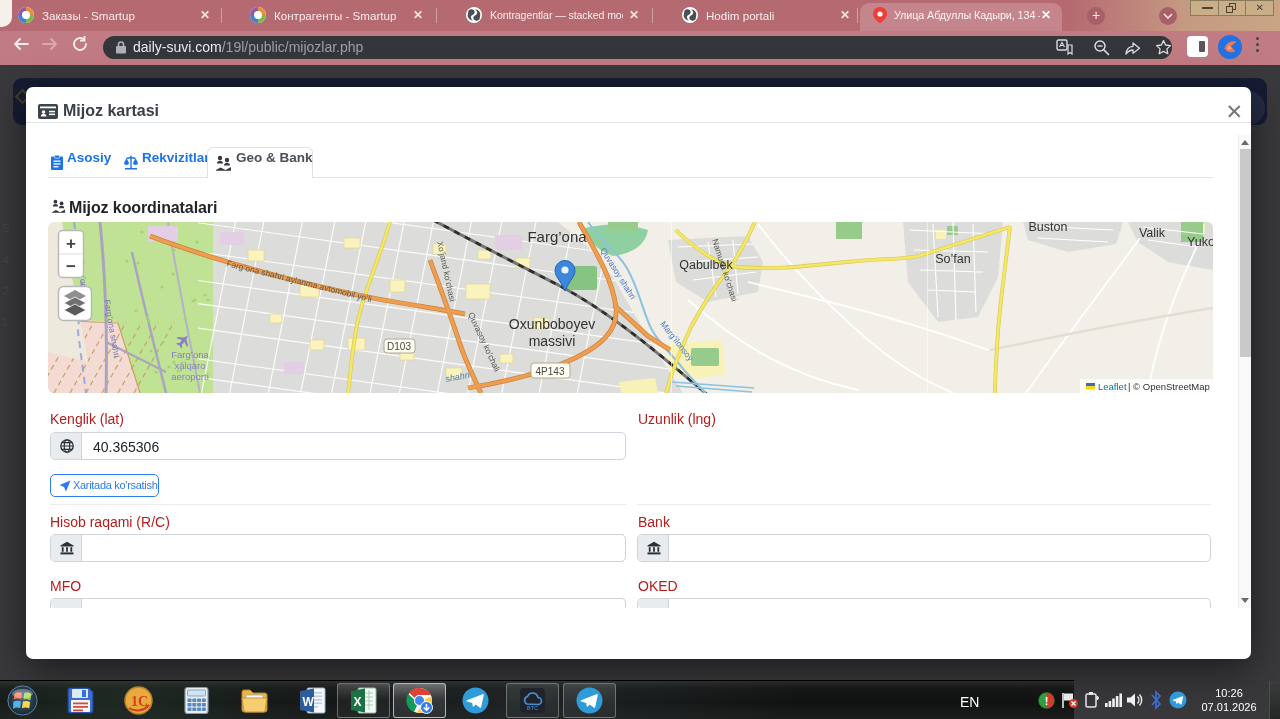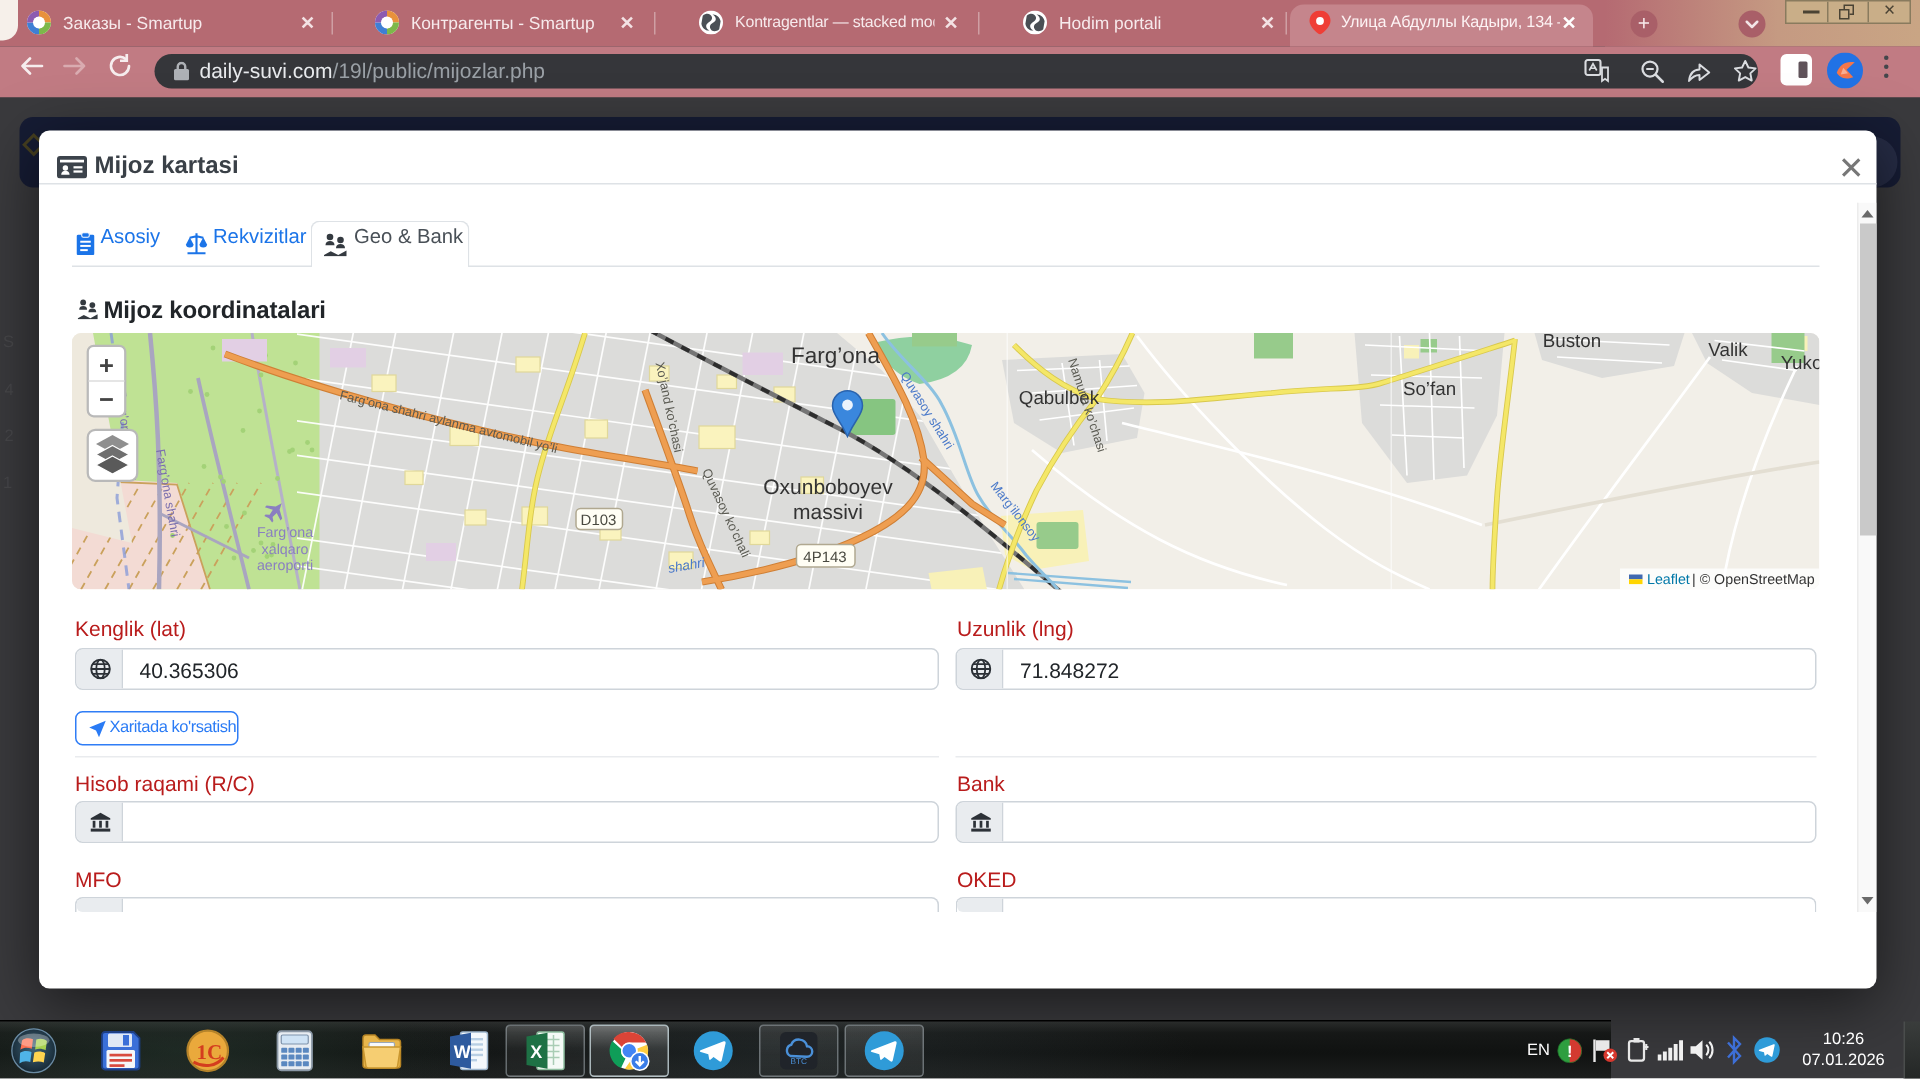--- a/index.html
+++ b/index.html
@@ -26,21 +26,21 @@
 #navybar { position:absolute; left:13px; top:13px; width:1254px; height:47px; background:#161c34; border-radius:9px; }
 .ghost { position:absolute; color:#47474a; font-size:11px; }
 
 #modal { position:absolute; left:26px; top:22px; width:1225px; height:572px; background:#fff; border-radius:7px; box-shadow:0 10px 40px rgba(0,0,0,0.55); }
 #mhead { position:absolute; left:0; top:0; width:100%; height:36px; border-bottom:1px solid #dee2e6; }
 #mtitle { position:absolute; left:37px; top:15px; font-size:16px; font-weight:bold; color:#3a4047; }
 #mclose { position:absolute; right:8px; top:13px; font-size:21px; color:#777; font-weight:normal; }
 #mbody { position:absolute; left:0; top:48px; width:1225px; height:473px; overflow:hidden; }
 #mfoot { position:absolute; left:0; bottom:0; width:100%; height:51px; border-top:1px solid #dee2e6; }
 
-.ntab { position:absolute; top:15px; font-size:13.5px; color:#1b74e8; }
+.ntab { position:absolute; top:15px; font-size:13.5px; color:#1b74e8;font-weight:bold; }
 #ntabline { position:absolute; left:22px; top:42px; width:1165px; height:1px; background:#dee2e6; }
 #activentab { position:absolute; left:181px; top:12px; width:106px; height:31px; background:#fff; border:1px solid #dee2e6; border-bottom:none; border-radius:6px 6px 0 0; z-index:2; }
 
 .flabel { position:absolute; font-size:14px; color:#b91c1c; }
 .igroup { position:absolute; height:28px; border:1px solid #ced4da; border-radius:5px; background:#fff; }
 .iaddon { position:absolute; left:0; top:0; width:31px; height:26px; background:#e9ecef; border-right:1px solid #ced4da; border-radius:4px 0 0 4px; }
 .ival { position:absolute; left:42px; top:6px; font-size:14px; color:#212529; }
 .hr { position:absolute; height:1px; background:#e9ebee; }
 #xbtn { position:absolute; left:24px; top:339px; width:109px; height:23px; border:1px solid #2f7df6; border-radius:5px; background:#fff; }
 #xbtn span { position:absolute; left:22px; top:4px; font-size:11px; letter-spacing:-0.3px; color:#2a7bf5; white-space:nowrap; }
@@ -447,29 +447,20 @@
               <rect x="10.4" y="6.2" width="1.8" height="4.6" fill="#2c3137"></rect>
               <rect x="0.5" y="11.4" width="13" height="2" fill="#2c3137"></rect>
             </svg>
         </div>
         <div class="flabel" style="left:24px;top:443px">MFO</div>
         <div class="igroup" style="left:24px;top:463px;width:576px;border-radius:5px 5px 0 0;border-bottom:none;height:10px">
             <span class="iaddon" style="height:9px"></span>
           </div>
 
         <div class="flabel" style="left:612px;top:276px">Uzunlik (lng)</div>
-        <div class="igroup" style="left:611px;top:297px;width:574px">
-            <span class="iaddon"></span>
-            <span class="ival">71.848272</span>
-          <svg class="abs" style="left:9px;top:6px" width="14" height="14" viewBox="0 0 14 14">
-              <circle cx="7" cy="7" r="6.2" fill="none" stroke="#2c3137" stroke-width="1.3"></circle>
-              <ellipse cx="7" cy="7" rx="2.8" ry="6.2" fill="none" stroke="#2c3137" stroke-width="1.2"></ellipse>
-              <path d="M0.8 7 H13.2 M1.6 3.7 H12.4 M1.6 10.3 H12.4" stroke="#2c3137" stroke-width="1.2"></path>
-            </svg>
-        </div>
         <div class="hr" style="left:611px;top:369px;width:574px"></div>
         <div class="flabel" style="left:612px;top:379px">Bank</div>
         <div class="igroup" style="left:611px;top:399px;width:574px">
             <span class="iaddon"></span>
           <svg class="abs" style="left:9px;top:6px" width="14" height="14" viewBox="0 0 14 14">
               <path d="M0.5 4.5 L7 0.8 L13.5 4.5 V5.5 H0.5 Z" fill="#2c3137"></path>
               <rect x="1.8" y="6.2" width="1.8" height="4.6" fill="#2c3137"></rect>
               <rect x="6.1" y="6.2" width="1.8" height="4.6" fill="#2c3137"></rect>
               <rect x="10.4" y="6.2" width="1.8" height="4.6" fill="#2c3137"></rect>
               <rect x="0.5" y="11.4" width="13" height="2" fill="#2c3137"></rect>
@@ -594,21 +585,21 @@
       <path d="M8 17 A4 4 0 0 1 8.5 9.5 A5.5 5.5 0 0 1 19 10.5 A3.5 3.5 0 0 1 19 17.5 Z" fill="none" stroke="#4a90d9" stroke-width="1.6"></path>
       <text x="8" y="22.5" font-size="5.5" fill="#4a90d9">BTC</text>
     </svg>
 
     <div class="tbox" style="left:563px;background:linear-gradient(180deg,rgba(255,255,255,0.14),rgba(255,255,255,0.04))"></div>
     <svg class="abs" style="left:575px;top:5px" width="29" height="29" viewBox="0 0 29 29">
       <circle cx="14.5" cy="14.5" r="13" fill="#2f9bd8"></circle>
       <path d="M6 14.2 L21.5 8.2 C22.3 7.9 23 8.4 22.7 9.6 L20.2 20.9 C20 21.8 19.4 22 18.6 21.5 L14.7 18.6 L12.8 20.4 C12.4 20.8 12 20.9 11.8 20.2 L11.2 16.9 L6.2 15.4 C5.4 15.1 5.4 14.5 6 14.2 Z" fill="#fff"></path>
     </svg>
 
-    <div class="abs" style="left:1018px;top:13px;color:#fff;font-size:11px">EN</div>
+    <div class="abs" style="left:960px;top:13px;color:#fff;font-size:14px">EN</div>
     <svg class="abs" style="left:1038px;top:11px" width="17" height="17" viewBox="0 0 17 17">
         <circle cx="8.5" cy="8.5" r="8" fill="#2e9e3f"></circle>
         <path d="M8.5 0.5 A8 8 0 0 1 8.5 16.5 Z" fill="#d33a30"></path>
         <circle cx="8.5" cy="8.5" r="8" fill="none" stroke="#1c6426" stroke-width="0.5"></circle>
         <text x="8.5" y="12.5" font-size="11" font-weight="bold" fill="#fff" text-anchor="middle">!</text>
       </svg>
     <svg class="abs" style="left:1061px;top:11px" width="19" height="17" viewBox="0 0 19 17">
         <path d="M2 1 V16" stroke="#e8e8e8" stroke-width="1.6"></path>
         <path d="M3 1.5 L12 1.5 L12 8.5 L3 8.5 Z" fill="#e8e8e8"></path>
         <circle cx="12.5" cy="11.5" r="4.5" fill="#d6382e"></circle>

